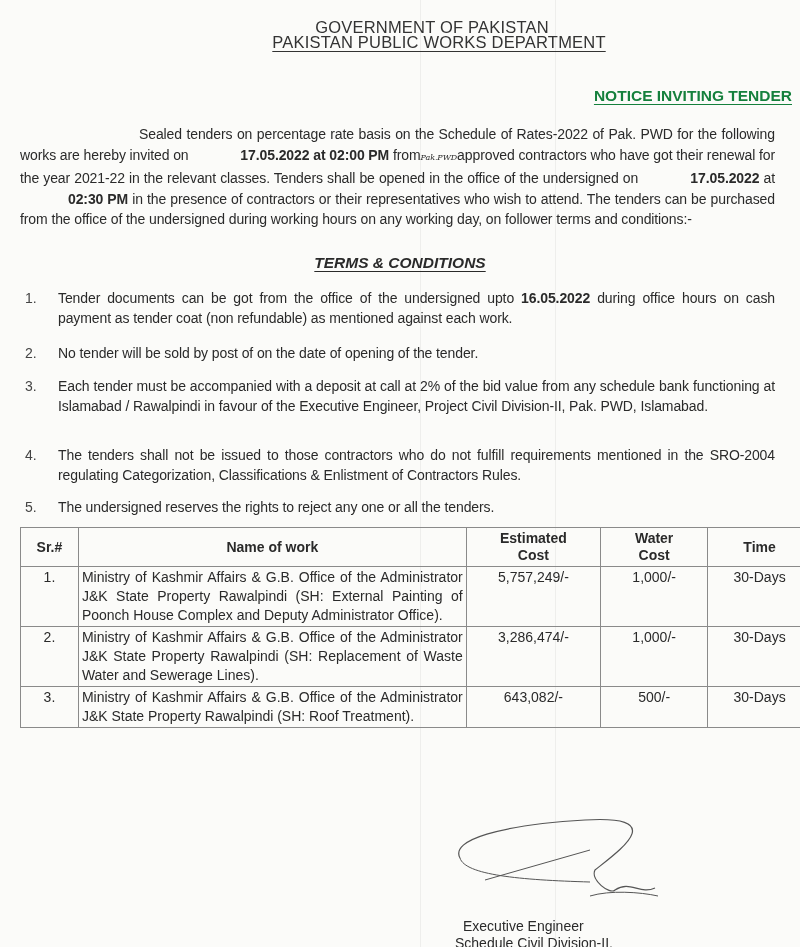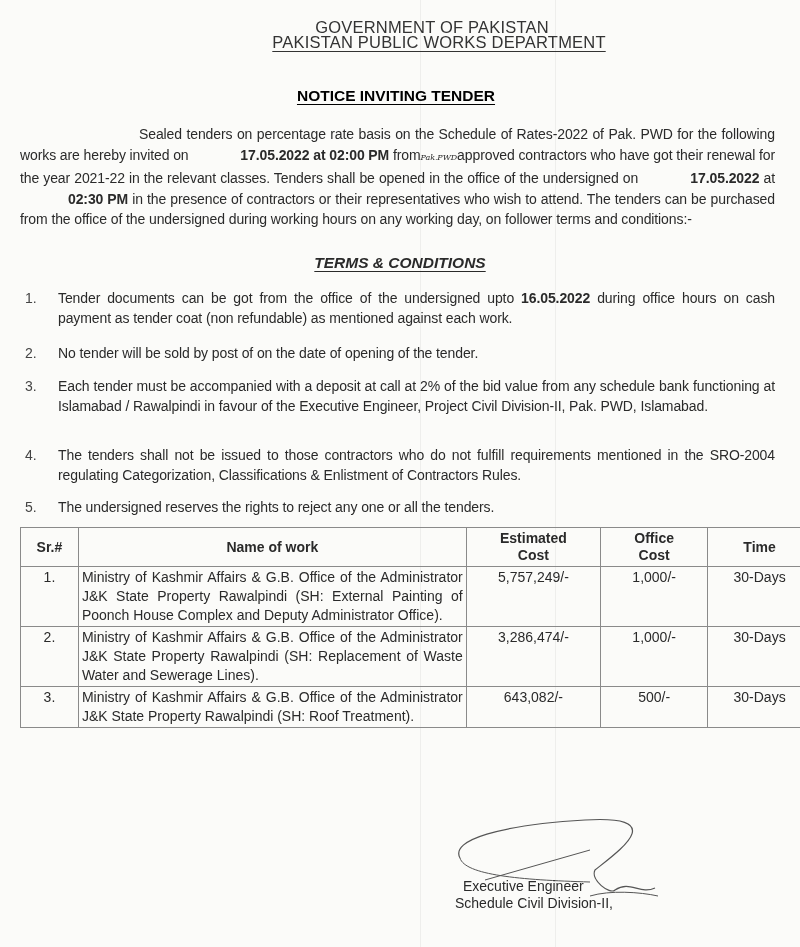--- a/index.html
+++ b/index.html
@@ -8,21 +8,21 @@
     background: #fbfbf9;
     font-family: "Liberation Sans", sans-serif;
     color: #2a2a2a;
     position: relative;
   }
   .page { position: absolute; left: 0; top: 0; width: 800px; height: 947px; }
   .hdr1, .hdr2 { position: absolute; left: 0; width: 800px; text-align: center; font-size: 16.5px; letter-spacing: 0.2px; color: #333; }
   .hdr1 { top: 18px; padding-left: 32px; }
   .hdr2 { top: 33px; margin-left: 39px; }
   .hdr2 span { text-decoration: underline; text-underline-offset: 3px; }
-  .notice { position: absolute; top: 87px; left: 0; width: 792px; text-align: center; font-size: 15.5px; font-weight: bold; color: #000000; }
+  .notice { position: absolute; top: 87px; left: 0; width: 792px; text-align: right; font-size: 15.5px; font-weight: bold; color: #15803d; }
   .notice span { text-decoration: underline; text-underline-offset: 3px; }
   .intro {
     position: absolute; left: 20px; top: 124px; width: 755px;
     font-size: 14px; line-height: 20.5px; text-align: justify; text-indent: 119px;
     font-family: "Liberation Sans Narrow", "Liberation Sans", sans-serif;
     letter-spacing: -0.1px;
   }
   .intro b { font-weight: bold; margin-left: 48px; }
   .hand { font-size: 8px; font-style: italic; font-family: "DejaVu Serif", serif; }
   .terms-title { position: absolute; top: 254px; left: 0; width: 800px; text-align: center; font-size: 15.5px; font-weight: bold; font-style: italic; }
@@ -38,21 +38,21 @@
   table.works th, table.works td { border: 1px solid #8a8a8a; vertical-align: top; padding: 0 3px; }
   table.works th { font-weight: bold; text-align: center; vertical-align: middle; line-height: 17px; height: 38px; color: #2a2a2a; }
   table.works td { line-height: 19px; padding-top: 1px; padding-bottom: 1px; }
   .c-sr { width: 46px; text-align: center; }
   .c-name { width: 348px; text-align: justify; }
   .c-est { width: 116px; text-align: center; }
   .c-ten { width: 91px; text-align: center; }
   .c-time { width: 88px; text-align: center; }
   .sign { position: absolute; left: 445px; top: 878px; width: 200px; font-size: 14px; line-height: 17px; color: #2a2a2a; }
   .sign div { text-align: left; }
-  .sign .l1 { padding-left: 18px; }
+  .sign .l1 { padding-left: 18px; margin-top: 40px; }
   .sign .l2 { padding-left: 10px; }
   .sign .l3 { padding-left: 10px; }
   .signature { position: absolute; left: 440px; top: 800px; width: 220px; height: 120px; }
   .fold { position: absolute; top: 0; width: 1px; height: 947px; background: rgba(0,0,0,0.05); }
 </style>
 </head>
 <body>
 
 <div class="page">
   <div class="fold" style="left:420px"></div>
@@ -86,21 +86,21 @@
     <span class="num">5.</span>
     <span class="txt">The undersigned reserves the rights to reject any one or all the tenders.</span>
   </div>
 
   <table class="works">
     <thead>
       <tr>
         <th class="c-sr">Sr.#</th>
         <th class="c-name" style="text-align:center">Name of work</th>
         <th class="c-est"><span>Estimated</span><br><span>Cost</span></th>
-        <th class="c-ten"><span>Office</span><br><span>Cost</span></th>
+        <th class="c-ten"><span>Water</span><br><span>Cost</span></th>
         <th class="c-time">Time</th>
       </tr>
     </thead>
     <tbody>
       <tr>
         <td class="c-sr">1.</td>
         <td class="c-name">Ministry of Kashmir Affairs &amp; G.B. Office of the Administrator J&amp;K State Property Rawalpindi (SH: External Painting of Poonch House Complex and Deputy Administrator Office).</td>
         <td class="c-est">5,757,249/-</td>
         <td class="c-ten">1,000/-</td>
         <td class="c-time">30-Days</td>

